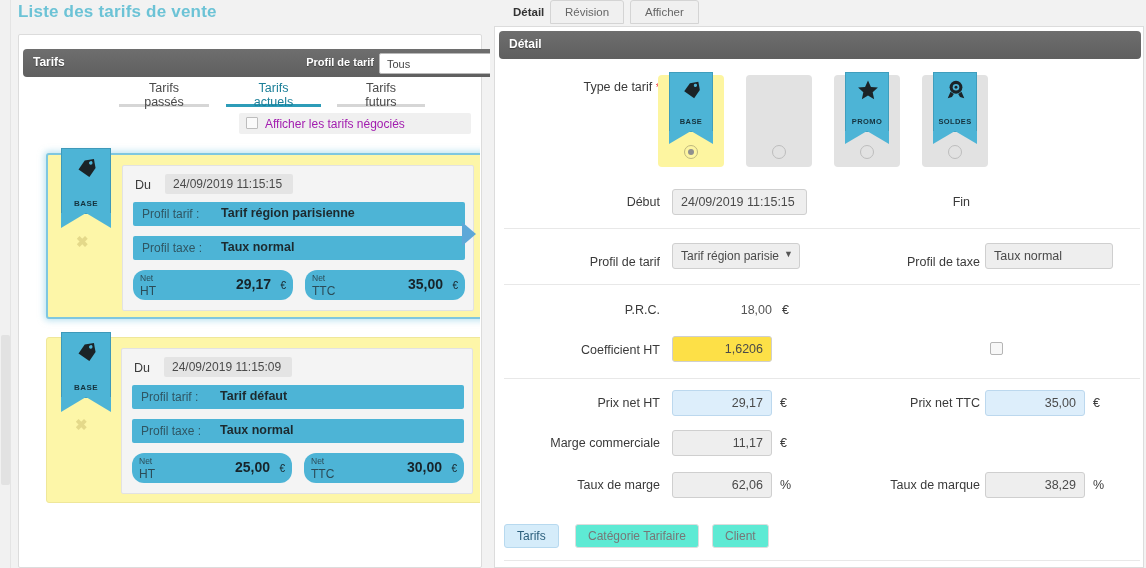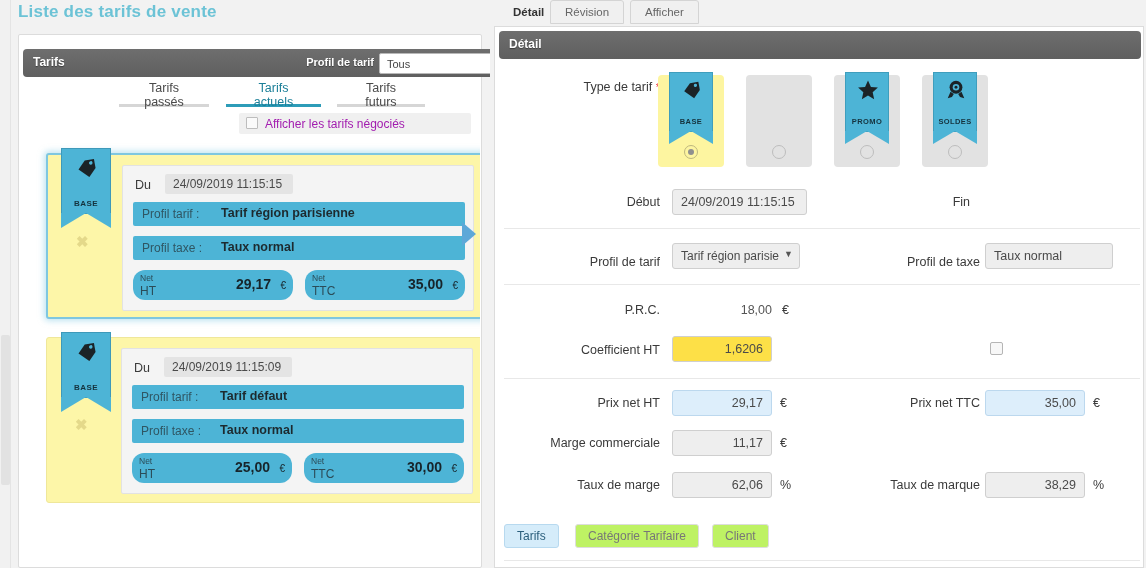--- a/index.html
+++ b/index.html
@@ -260,21 +260,21 @@
     font-size: 12px; color: #2c2c2c;
   }
 
   .hsep {
     position: absolute; height: 1px; background: #e8e8e8;
   }
 
   .btn-tab {
     position: absolute; top: 524px; height: 24px; padding: 4px 12px 0 12px;
     font-size: 12px; color: #777;
-    background: #bef264; border: 1px solid #dddddd; border-radius: 3px;
+    background: #5eead4; border: 1px solid #dddddd; border-radius: 3px;
     cursor: pointer;
   }
   .btn-tab.active { background: #d5ecfa; border-color: #b7d9ef; color: #2b5f7c; }
 </style>
 </head>
 <body>
 
 <div class="app">
 
   <div class="left-pane">

